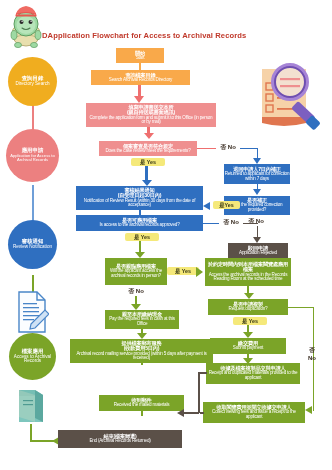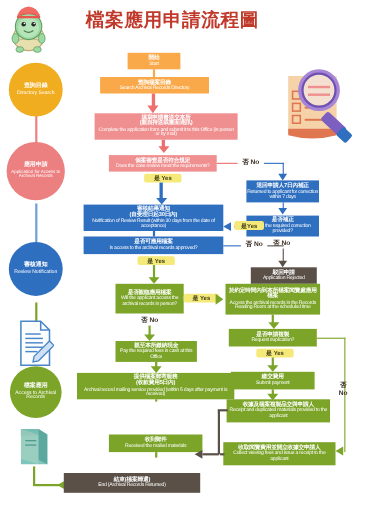--- a/index.html
+++ b/index.html
@@ -51,21 +51,21 @@
       <path d="M10 9 q10 -6 20 0 l0 2 q-10 -4 -20 0 z" fill="#e8564f"></path>
       <path d="M9.5 10.5 h21 v2 h-21 z" fill="#e8564f"></path>
       <path d="M20 2 q-8 1 -10 8 q10 -4 20 0 q-2 -7 -10 -8 z" fill="#ef6b63"></path>
       <ellipse cx="8" cy="31" rx="3" ry="4.5" fill="#9ed9a3" stroke="#5e9e63" stroke-width="0.7"></ellipse>
       <ellipse cx="32" cy="31" rx="3" ry="4.5" fill="#9ed9a3" stroke="#5e9e63" stroke-width="0.7"></ellipse>
       <ellipse cx="12" cy="41" rx="3.5" ry="2.6" fill="#9ed9a3" stroke="#5e9e63" stroke-width="0.7"></ellipse>
       <ellipse cx="28" cy="41" rx="3.5" ry="2.6" fill="#9ed9a3" stroke="#5e9e63" stroke-width="0.7"></ellipse>
     </svg>
   </div>
 
-  <div class="hdr-zh" style="left:78px;top:7px;">檔案應用申請流程圖</div>
+  <div class="hdr-en" style="left:42px;top:31px;">DApplication Flowchart for Access to Archival Records</div>
 
   <div style="position:absolute;left:256px;top:57px;width:74px;height:76px;">
     <svg width="74" height="76" viewBox="0 0 74 76">
       <path d="M6 12 h44 v52 q-22 6 -44 0 z" fill="#f6d2a8"></path>
       <path d="M6 60 h44 v6 q-22 6 -44 0 z" fill="#e0764f"></path>
       <rect x="10" y="26" width="7" height="7" fill="none" stroke="#e0764f" stroke-width="1.4"></rect>
       <rect x="10" y="37" width="7" height="7" fill="none" stroke="#e0764f" stroke-width="1.4"></rect>
       <rect x="10" y="48" width="7" height="7" fill="none" stroke="#e0764f" stroke-width="1.4"></rect>
       <rect x="21" y="29" width="16" height="1.8" fill="#e0764f"></rect>
       <rect x="21" y="40" width="16" height="1.8" fill="#e0764f"></rect>

